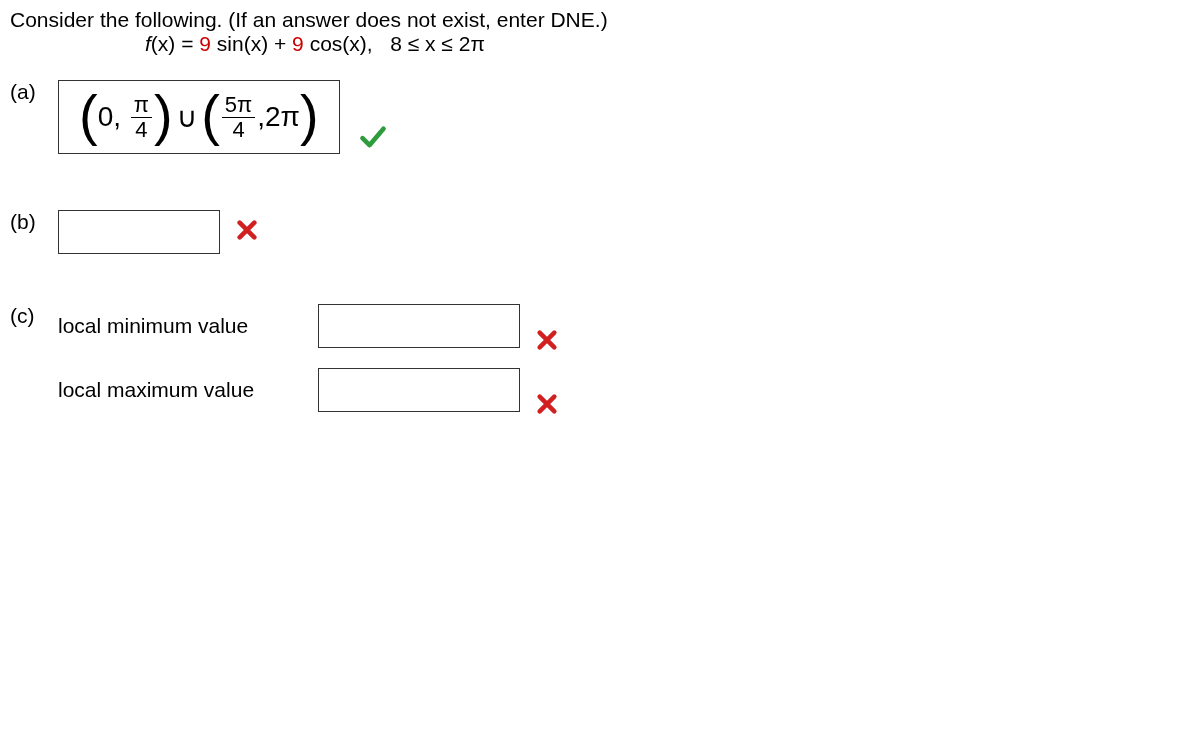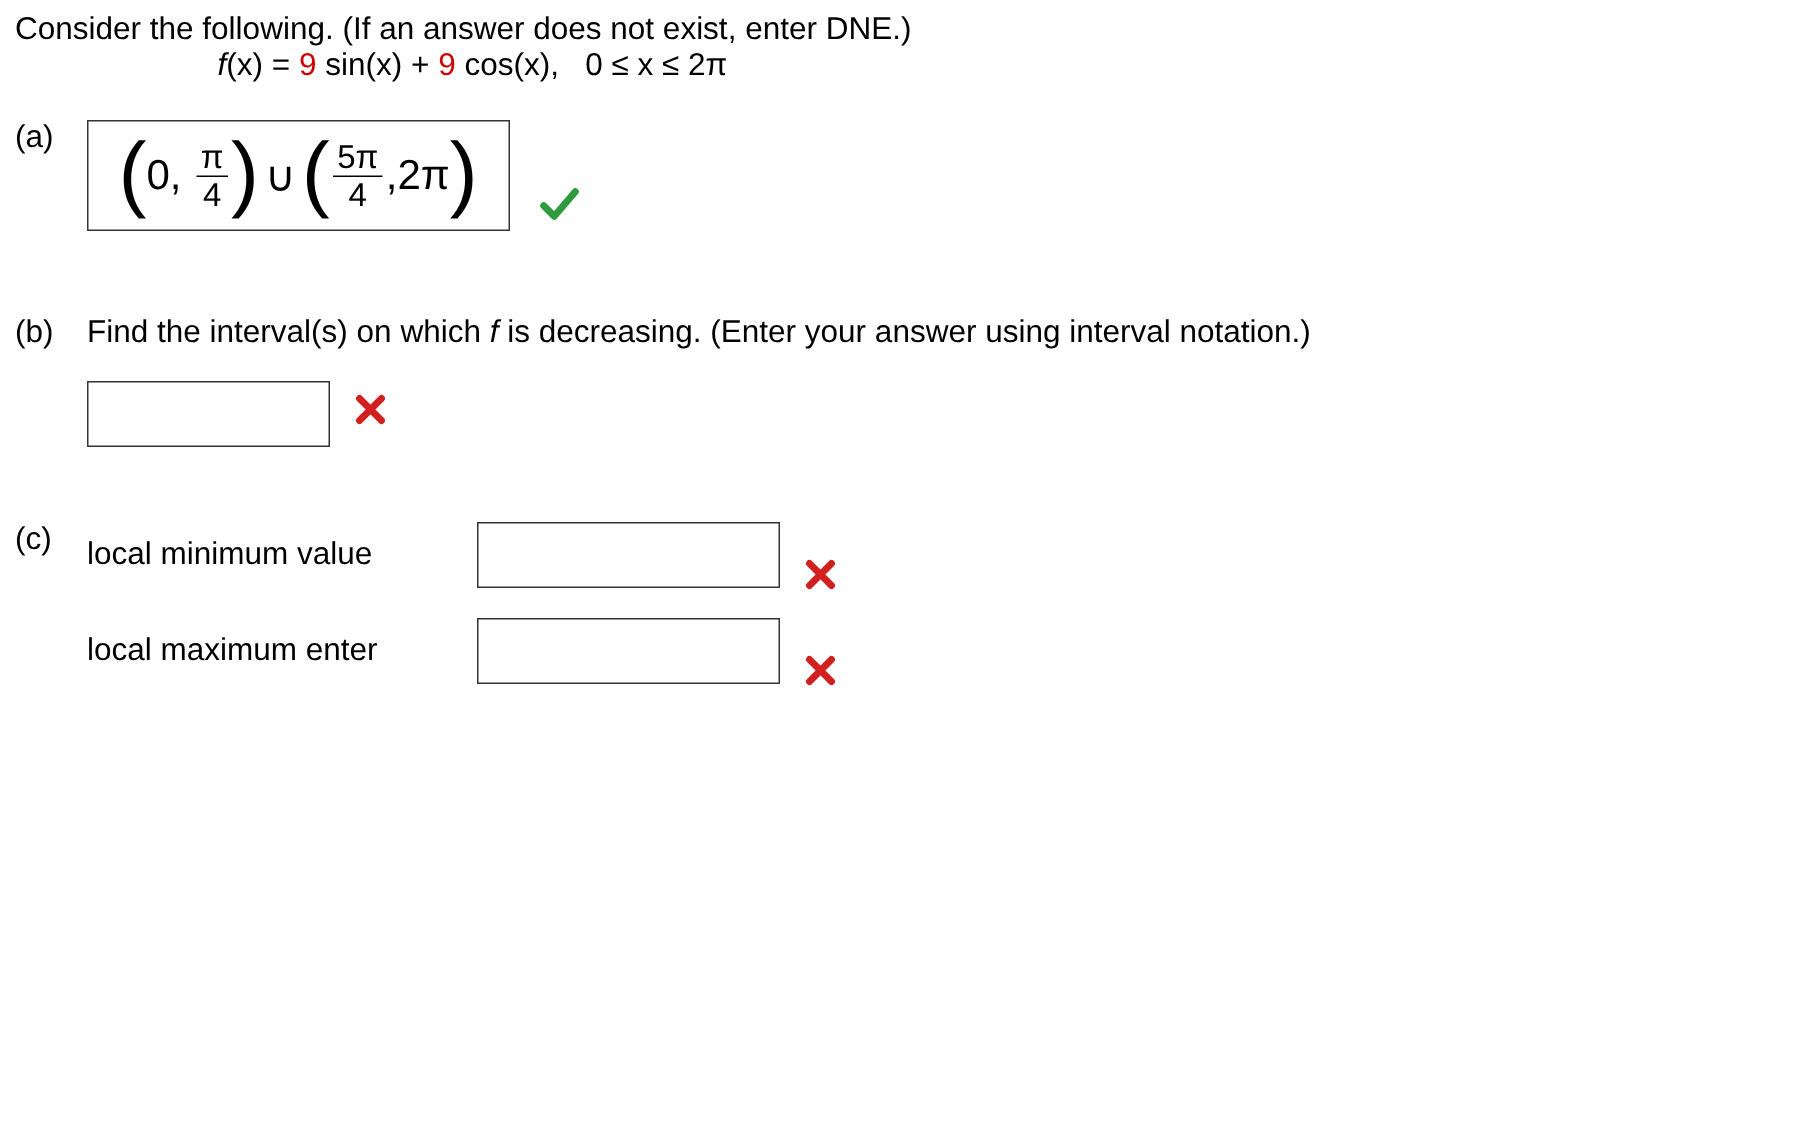--- a/index.html
+++ b/index.html
@@ -97,21 +97,21 @@
   }
   .row-label { min-width: 230px; }
   .section-spacer { height: 40px; }
 </style>
 </head>
 <body>
 
 <div class="intro">Consider the following. (If an answer does not exist, enter DNE.)</div>
 
 <div class="equation-line">
-  <span>f</span><span class="txt">(x)</span><span class="txt"> = </span><span class="num">9</span> <span class="txt">sin(x)</span><span class="txt"> + </span><span class="num">9</span> <span class="txt">cos(x),</span>&nbsp;&nbsp;&nbsp;<span class="txt">0 ≤ x ≤ 2π</span>
+  <span>f</span><span class="txt">(x)</span><span class="txt"> = </span><span class="num">9</span> <span class="txt">sin(x)</span><span class="txt"> + </span><span class="num">9</span> <span class="txt">cos(x),</span>&nbsp;&nbsp;&nbsp;<span class="txt">8 ≤ x ≤ 2π</span>
 </div>
 
 <div class="part">
   <div class="part-label">(a)</div>
   <div class="part-body">
     <div>
       <span class="answer-box">
         <span class="paren">(</span>
         <span>0</span>,&nbsp;
         <span class="frac">
@@ -135,23 +135,20 @@
       </span>
     </div>
   </div>
 </div>
 
 <div class="section-spacer"></div>
 
 <div class="part">
   <div class="part-label">(b)</div>
   <div class="part-body">
-    <div class="prompt">
-      Find the interval(s) on which <i>f</i> is decreasing. (Enter your answer using interval notation.)
-    </div>
     <div>
       <span class="answer-box-empty"></span>
       <span class="cross-icon">
         <svg viewBox="0 0 24 24">
             <path fill="none" stroke="#d02020" stroke-width="5" stroke-linecap="round" d="M4 4 L20 20 M20 4 L4 20"></path>
           </svg>
       </span>
     </div>
   </div>
 </div>
@@ -166,21 +163,21 @@
       <span>
         <span class="answer-box-small"></span>
         <span class="cross-icon" style="position:relative; top:16px;">
           <svg viewBox="0 0 24 24">
               <path fill="none" stroke="#d02020" stroke-width="5" stroke-linecap="round" d="M4 4 L20 20 M20 4 L4 20"></path>
             </svg>
         </span>
       </span>
     </div>
     <div class="row">
-      <span class="row-label">local maximum enter</span>
+      <span class="row-label">local maximum value</span>
       <span>
         <span class="answer-box-small"></span>
         <span class="cross-icon" style="position:relative; top:16px;">
           <svg viewBox="0 0 24 24">
               <path fill="none" stroke="#d02020" stroke-width="5" stroke-linecap="round" d="M4 4 L20 20 M20 4 L4 20"></path>
             </svg>
         </span>
       </span>
     </div>
   </div>

